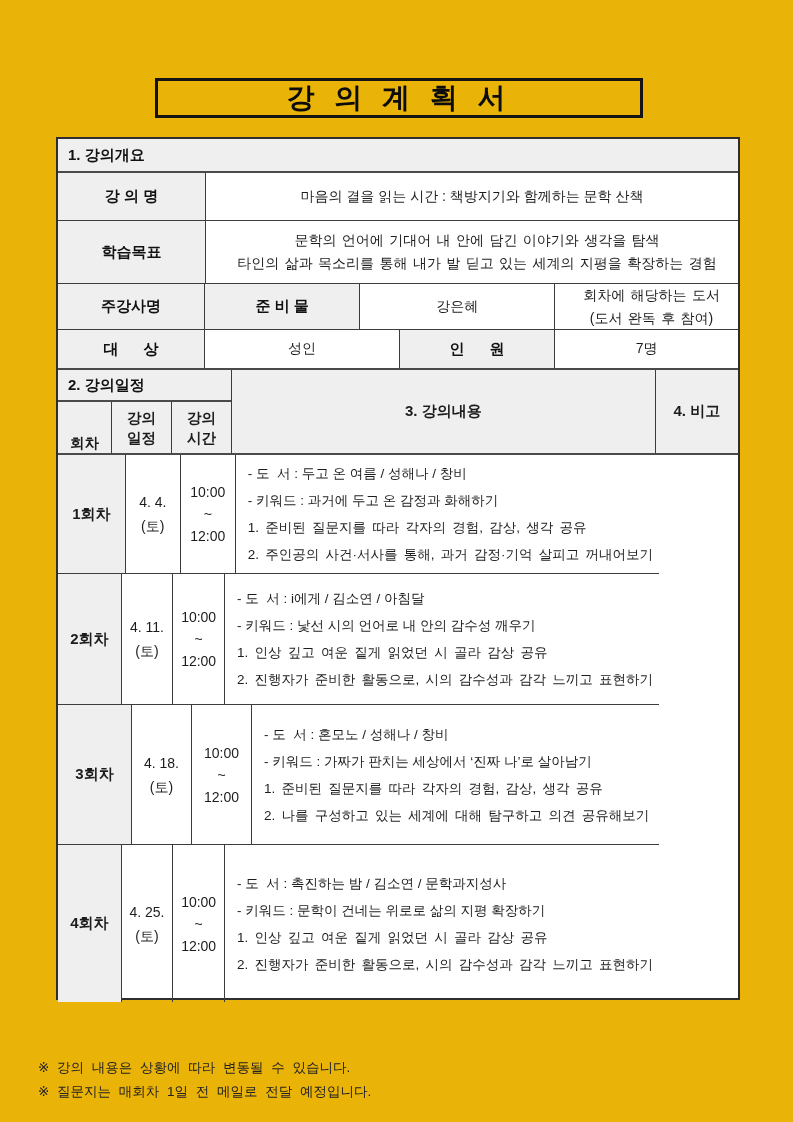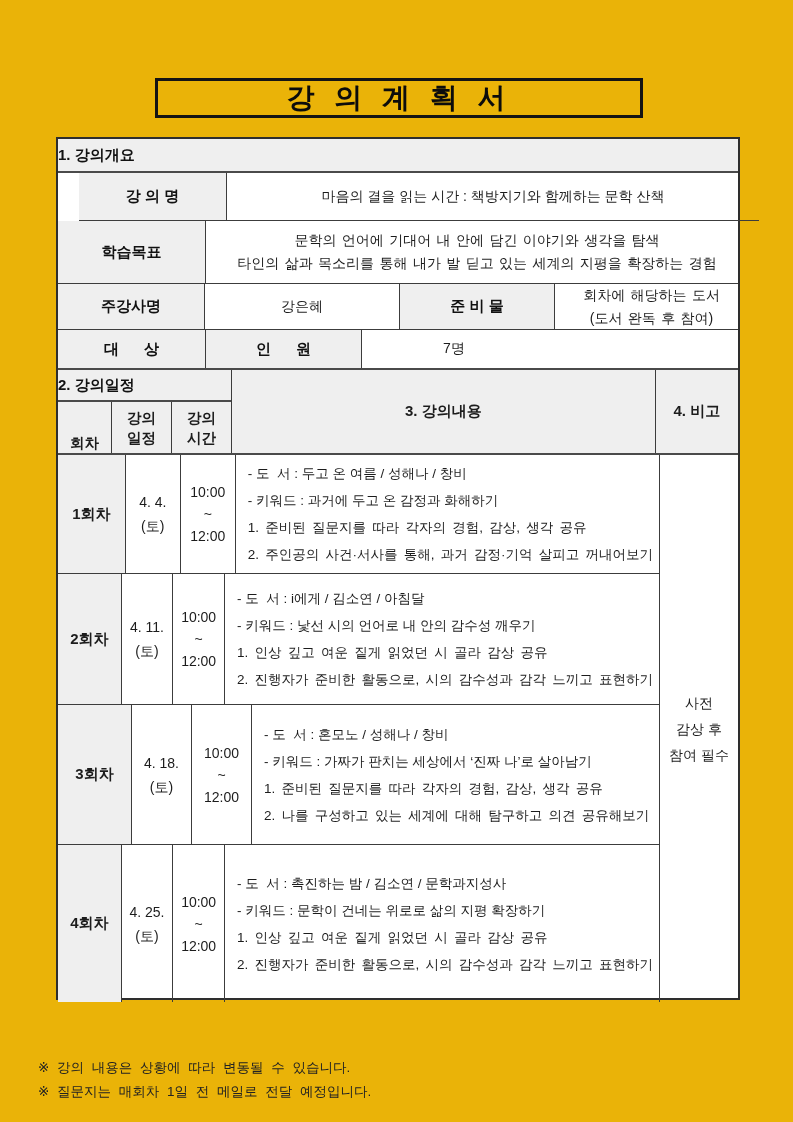--- a/index.html
+++ b/index.html
@@ -24,26 +24,26 @@
   }
   .row { display:flex; width:100%; }
   .cell { display:flex; align-items:center; justify-content:center; }
   .gray { background:#efefef; }
   .b-r { border-right:1.5px solid #3c3c3c; }
   .b-b { border-bottom:1.5px solid #3c3c3c; }
   .b-b-thick { border-bottom:2.5px solid #4a4a4a; }
   .lbl { font-weight:bold; font-size:15px; white-space:pre; color:#111; }
   .val { font-size:14px; color:#1c1c1c; }
   .sec-head {
-    display:flex; align-items:center; 
+    display:flex; align-items:center; padding-left:10px;
     font-weight:bold; font-size:15px; color:#111;
   }
   
   .r-overview  { height:34px; }
-  .r-name      { height:48px;margin-left:21px; }
+  .r-name      { height:48px; }
   .r-objective { height:63px; }
   .r-instructor{ height:46px; }
   .r-target    { height:40px; }
   .col-lbl-1 { width:148px; }
   .two-line { display:flex; flex-direction:column; align-items:center; justify-content:center;padding-left:10px; }
   .two-line span { line-height:23px; white-space:pre; word-spacing:1.5px; }
   
   .sched-head { height:85px; display:flex; }
   .sh-left { width:174px; display:flex; flex-direction:column; }
   .sh-sec { height:32px; }
@@ -110,35 +110,38 @@
       <div class="cell val two-line" style="flex:1;">
         <span>문학의 언어에 기대어 내 안에 담긴 이야기와 생각을 탐색</span>
         <span>타인의 삶과 목소리를 통해 내가 발 딛고 있는 세계의 지평을 확장하는 경험</span>
       </div>
     </div>
 
     <div class="row r-instructor b-b">
       <div class="cell col-lbl-1 gray b-r">
         <span class="lbl">주강사명</span>
       </div>
+      <div class="cell gray b-r" style="width:156px;">
+        <span class="lbl">준 비 물</span>
+      </div>
       <div class="cell val b-r" style="width:196px;">
         <span>강은혜</span>
-      </div>
-      <div class="cell gray b-r" style="width:156px;">
-        <span class="lbl">준 비 물</span>
       </div>
       <div class="cell val two-line" style="width:184px;">
         <span>회차에 해당하는 도서</span>
         <span>(도서 완독 후 참여)</span>
       </div>
     </div>
 
     <div class="row r-target b-b-thick">
       <div class="cell col-lbl-1 gray b-r">
         <span class="lbl">대      상</span>
+      </div>
+      <div class="cell val b-r" style="width:196px;">
+        <span>성인</span>
       </div>
       <div class="cell gray b-r" style="width:156px;">
         <span class="lbl">인      원</span>
       </div>
       <div class="cell val" style="width:184px;">
         <span>7명</span>
       </div>
     </div>
 
     <div class="sched-head b-b-thick">
@@ -250,25 +253,20 @@
           <div class="c-content">
             <span>- 도  서 : 촉진하는 밤 / 김소연 / 문학과지성사</span>
             <span>- 키워드 : 문학이 건네는 위로로 삶의 지평 확장하기</span>
             <span>1. 인상 깊고 여운 짙게 읽었던 시 골라 감상 공유</span>
             <span>2. 진행자가 준비한 활동으로, 시의 감수성과 감각 느끼고 표현하기</span>
           </div>
         </div>
 
       </div>
 
-      <div class="remarks-cell">
-        <span>사전</span>
-        <span>감상 후</span>
-        <span>참여 필수</span>
-      </div>
     </div>
 
   </div>
 
   <div class="notes">
     <div>※ 강의 내용은 상황에 따라 변동될 수 있습니다.</div>
     <div>※ 질문지는 매회차 1일 전 메일로 전달 예정입니다.</div>
   </div>
 
 </div>

